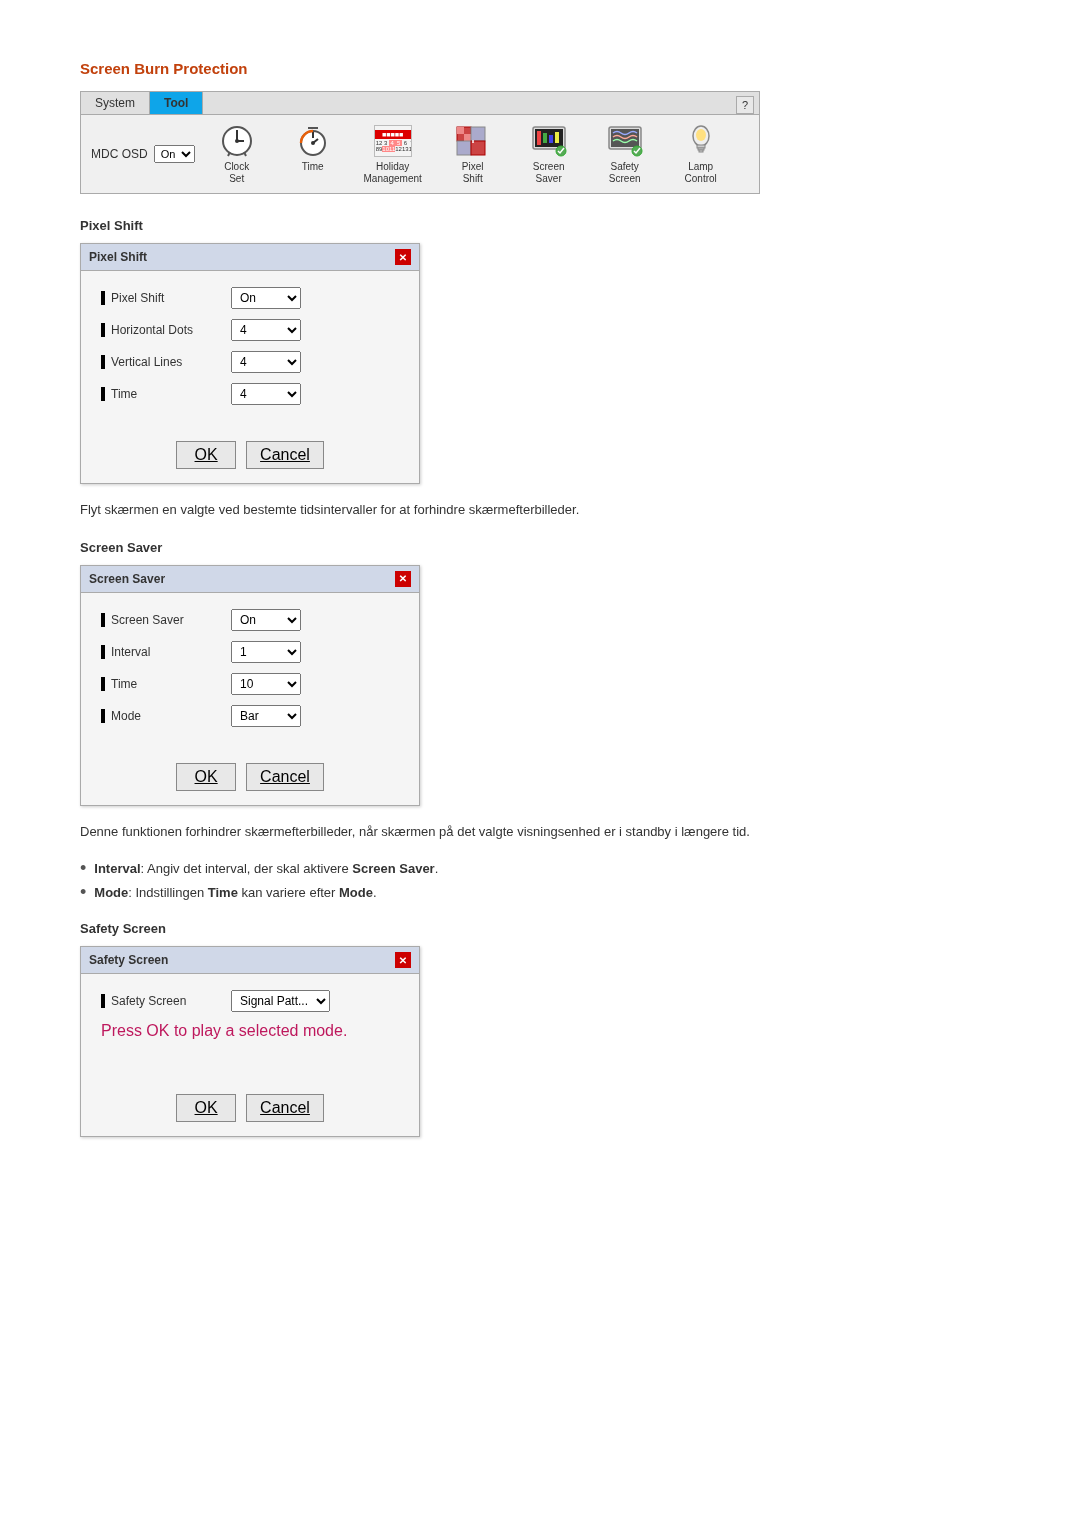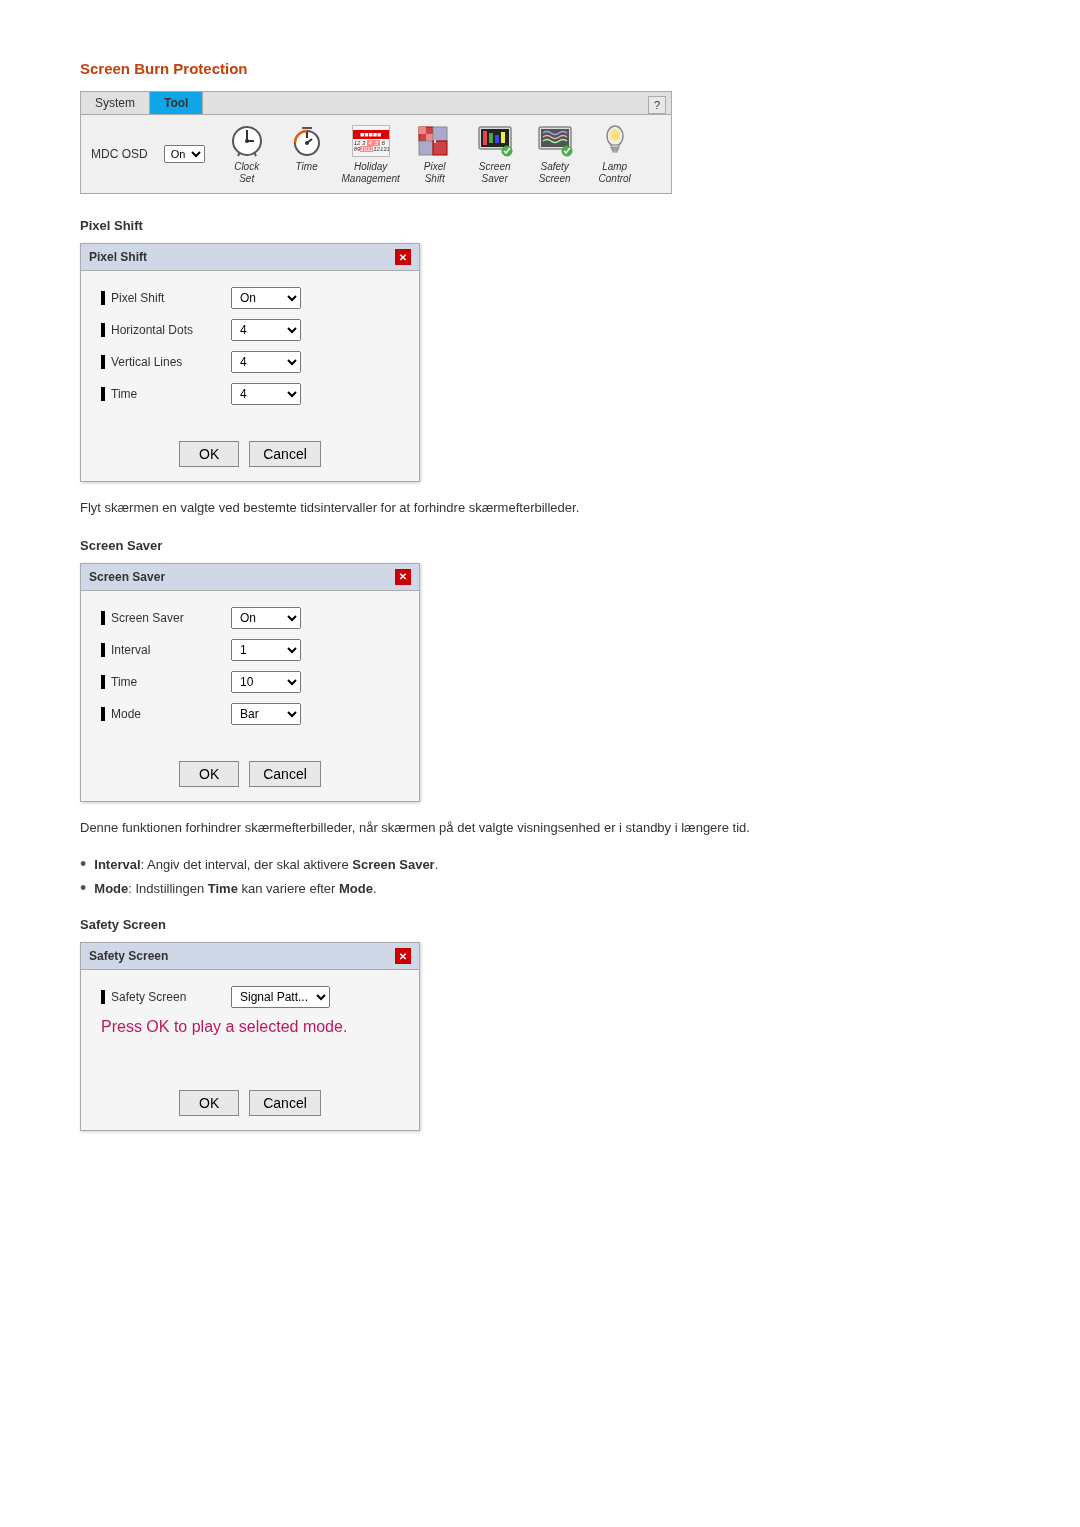--- a/index.html
+++ b/index.html
@@ -18,21 +18,21 @@
       color: #c2410c;
       font-weight: bold;
       font-size: 15px;
       margin-bottom: 14px;
     }
 
     
     .toolbar-panel {
       border: 1px solid #aaa;
       background: #f0f0f0;
-      width: 592px;
+      width: 680px;
       margin-bottom: 24px;
       position: relative;
     }
     .toolbar-tabs {
       display: flex;
       border-bottom: 1px solid #aaa;
       background: #e0e0e0;
     }
     .toolbar-tab {
       padding: 4px 14px;
@@ -59,32 +59,31 @@
     }
     .toolbar-body {
       display: flex;
       align-items: center;
       padding: 8px 10px;
       gap: 6px;
     }
     .mdc-osd-row {
       display: flex;
       align-items: center;
-      gap: 16px;
+      gap: 6px;
       margin-right: 10px;
       font-size: 12px;
     }
     .mdc-osd-row select {
       font-size: 11px;
       padding: 1px 2px;
     }
     .toolbar-items {
       display: flex;
-      gap: 8px;
-      font-style: italic;
+      gap: 24px;
     }
     .toolbar-item {
       display: flex;
       flex-direction: column;
       align-items: center;
       width: 52px;
       cursor: pointer;
     }
     .toolbar-icon {
       width: 40px;
@@ -198,25 +197,26 @@
       min-width: 70px;
     }
     .dialog-footer {
       display: flex;
       justify-content: center;
       gap: 10px;
       padding: 10px 0 14px;
     }
     .dialog-btn {
       padding: 4px 13px;
-      font-size: 14px;
+      font-size: 16px;
       background: #e8e8e8;
       border: 1px solid #888;
       cursor: pointer;
       min-width: 60px;
+      text-decoration: underline;
     }
 
     
     .desc-text {
       font-size: 13px;
       color: #333;
       margin-bottom: 20px;
       line-height: 1.5;
     }
 

